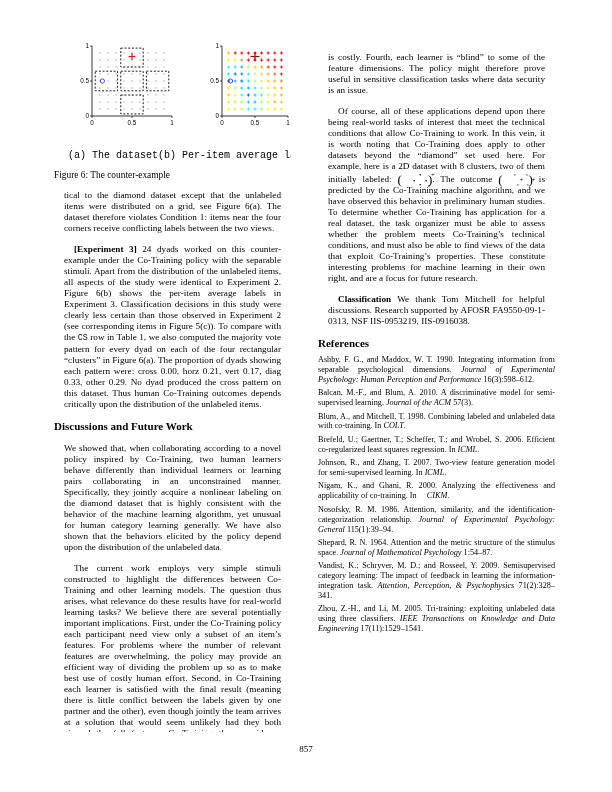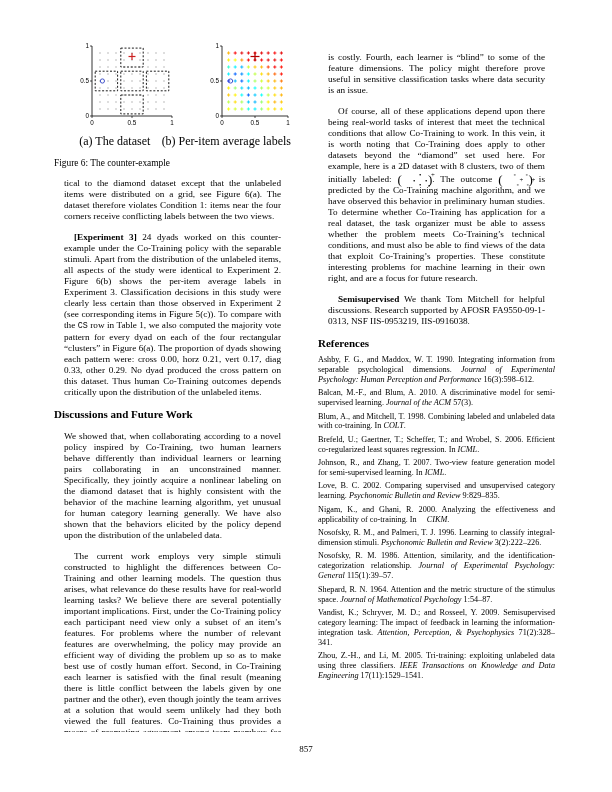--- a/index.html
+++ b/index.html
@@ -8,21 +8,21 @@
     font-family:"Liberation Serif", serif;color:#000;overflow:hidden;
   }
   .columns{position:absolute;top:42px;left:54px;display:flex;gap:27px;}
   .col{width:237px;height:690px;overflow:hidden;}
   p.body{font-size:9.2px;line-height:11px;text-align:justify;margin:10px;}
   p.body.indent{text-indent:10px;}
   h2.sect{font-size:11px;line-height:13px;text-align:left;margin:8px 0 5px 0;font-weight:bold;}
   .refs p{font-size:8.2px;line-height:9.9px;text-align:justify;margin:0 0 3.5px 0;}
   .figure{margin-bottom:9px;}
   .fig-row{display:flex;padding-left:22px;gap:10px;align-items:flex-start;}
-  .subcaps{display:flex;padding-left:14px;margin-top:2px;font-size:12px;}
+  .subcaps{display:flex;padding-left:14px;margin-top:18px;font-size:10px;font-family:Liberation Mono, monospace;}
   .subcaps .sa{width:128px;text-align:center;white-space:nowrap;}
   .subcaps .sb{flex:1;text-align:center;white-space:nowrap;}
   .figcaption{text-align:left;font-size:9.4px;margin-top:9px;margin-bottom:10px;}
   .page-number{position:absolute;left:0;bottom:38px;width:100%;text-align:center;font-size:9px;}
   .plot text{font-family:"Liberation Sans", sans-serif;font-size:6.3px;fill:#000;}
   .cluster{display:inline-block;position:relative;vertical-align:-3px;}
   .cluster .mk{position:absolute;font-size:6.8px;line-height:6.8px;font-family:"Liberation Serif",serif;}
   .paren{font-size:13px;vertical-align:-2px;}
   .tt{font-family:"Liberation Mono", monospace;font-size:8.4px;}
 </style>
@@ -376,33 +376,31 @@
       <div>
           <p class="body"><span>We showed that, when collaborating according to a novel policy inspired by Co-Training, two human learners behave differently than individual learners or learning pairs collaborating in an unconstrained manner. Specifically, they jointly acquire a nonlinear labeling on the diamond dataset that is highly consistent with the behavior of the machine learning algorithm, yet unusual for human category learning generally. We have also shown that the behaviors elicited by the policy depend upon the distribution of the unlabeled data.</span></p>
           <p class="body indent"><span>The current work employs very simple stimuli constructed to highlight the differences between Co-Training and other learning models. The question thus arises, what relevance do these results have for real-world learning tasks? We believe there are several potentially important implications. First, under the Co-Training policy each participant need view only a subset of an item’s features. For problems where the number of relevant features are overwhelming, the policy may provide an efficient way of dividing the problem up so as to make best use of costly human effort. Second, in Co-Training each learner is satisfied with the final result (meaning there is little conflict between the labels given by one partner and the other), even though jointly the team arrives at a solution that would seem unlikely had they both viewed the full features. Co-Training thus provides a means of promoting agreement among team members for classification solutions that otherwise might cause disagreement. Third, the only communication required is label-exchange, which might be useful in situations where communication</span></p>
         </div>
     </div>
 
     <div class="col">
       <div>
           <p class="body"><span>is costly. Fourth, each learner is “blind” to some of the feature dimensions. The policy might therefore prove useful in sensitive classification tasks where data security is an issue.</span></p>
           <p class="body indent"><span>Of course, all of these applications depend upon there being real-world tasks of interest that meet the technical conditions that allow Co-Training to work. In this vein, it is worth noting that Co-Training does apply to other datasets beyond the “diamond” set used here. For example, here is a 2D dataset with 8 clusters, two of them initially labeled: </span><span class="paren">(</span><span class="cluster" style="width: 26px; height: 13px;"><span class="mk" style="left: 1px; top: 6px;">•</span><span class="mk" style="left: 7px; top: 0px;">•</span><span class="mk" style="left: 13px; top: 6px;">•</span><span class="mk" style="left: 19px; top: 0px;">+</span><span class="mk" style="left: 7px; top: 10px;">•</span><span class="mk" style="left: 16px; top: 11px;">•</span></span><span class="paren">)</span><span>. The outcome </span><span class="paren">(</span><span class="cluster" style="width: 26px; height: 13px;"><span class="mk" style="left: 1px; top: 0px;">◦</span><span class="mk" style="left: 7px; top: 5px;">+</span><span class="mk" style="left: 13px; top: 0px;">◦</span><span class="mk" style="left: 19px; top: 5px;">+</span><span class="mk" style="left: 4px; top: 10px;">◦</span><span class="mk" style="left: 14px; top: 10px;">◦</span></span><span class="paren">)</span><span> is predicted by the Co-Training machine algorithm, and we have observed this behavior in preliminary human studies. To determine whether Co-Training has application for a real dataset, the task organizer must be able to assess whether the problem meets Co-Training’s technical conditions, and must also be able to find views of the data that exploit Co-Training’s properties. These constitute interesting problems for machine learning in their own right, and are a focus for future research.</span></p>
-          <p class="body indent"><span style="font-weight: bold;">Semisupervised</span><span> We thank Tom Mitchell for helpful discussions. Research supported by AFOSR FA9550-09-1-0313, NSF IIS-0953219, IIS-0916038.</span></p>
+          <p class="body indent"><span style="font-weight: bold;">Classification</span><span> We thank Tom Mitchell for helpful discussions. Research supported by AFOSR FA9550-09-1-0313, NSF IIS-0953219, IIS-0916038.</span></p>
         </div>
       <h2 class="sect">References</h2>
       <div class="refs">
           <p><span>Ashby, F. G., and Maddox, W. T. 1990. Integrating information from separable psychological dimensions. </span><span style="font-style: italic;">Journal of Experimental Psychology: Human Perception and Performance</span><span> 16(3):598–612.</span></p>
           <p><span>Balcan, M.-F., and Blum, A. 2010. A discriminative model for semi-supervised learning. </span><span style="font-style: italic;">Journal of the ACM</span><span> 57(3).</span></p>
           <p><span>Blum, A., and Mitchell, T. 1998. Combining labeled and unlabeled data with co-training. In </span><span style="font-style: italic;">COLT</span><span>.</span></p>
           <p><span>Brefeld, U.; Gaertner, T.; Scheffer, T.; and Wrobel, S. 2006. Efficient co-regularized least squares regression. In </span><span style="font-style: italic;">ICML</span><span>.</span></p>
           <p><span>Johnson, R., and Zhang, T. 2007. Two-view feature generation model for semi-supervised learning. In </span><span style="font-style: italic;">ICML</span><span>.</span></p>
-          <p><span>Love, B. C. 2002. Comparing supervised and unsupervised category learning. </span><span style="font-style: italic;">Psychonomic Bulletin and Review</span><span> 9:829–835.</span></p>
           <p><span>Nigam, K., and Ghani, R. 2000. Analyzing the effectiveness and applicability of co-training. In </span><span style="font-style: italic; padding-left: 8px;">CIKM</span><span>.</span></p>
-          <p><span>Nosofsky, R. M., and Palmeri, T. J. 1996. Learning to classify integral-dimension stimuli. </span><span style="font-style: italic;">Psychonomic Bulletin and Review</span><span> 3(2):222–226.</span></p>
-          <p><span>Nosofsky, R. M. 1986. Attention, similarity, and the identification-categorization relationship. </span><span style="font-style: italic;">Journal of Experimental Psychology: General</span><span> 115(1):39–57.</span></p>
+          <p><span>Nosofsky, R. M. 1986. Attention, similarity, and the identification-categorization relationship. </span><span style="font-style: italic;">Journal of Experimental Psychology: General</span><span> 115(1):39–94.</span></p>
           <p><span>Shepard, R. N. 1964. Attention and the metric structure of the stimulus space. </span><span style="font-style: italic;">Journal of Mathematical Psychology</span><span> 1:54–87.</span></p>
           <p><span>Vandist, K.; Schryver, M. D.; and Rosseel, Y. 2009. Semisupervised category learning: The impact of feedback in learning the information-integration task. </span><span style="font-style: italic;">Attention, Perception, &amp; Psychophysics</span><span> 71(2):328–341.</span></p>
           <p><span>Zhou, Z.-H., and Li, M. 2005. Tri-training: exploiting unlabeled data using three classifiers. </span><span style="font-style: italic;">IEEE Transactions on Knowledge and Data Engineering</span><span> 17(11):1529–1541.</span></p>
         </div>
     </div>
 
   </div>
   <div class="page-number">857</div>
 </div>
 

